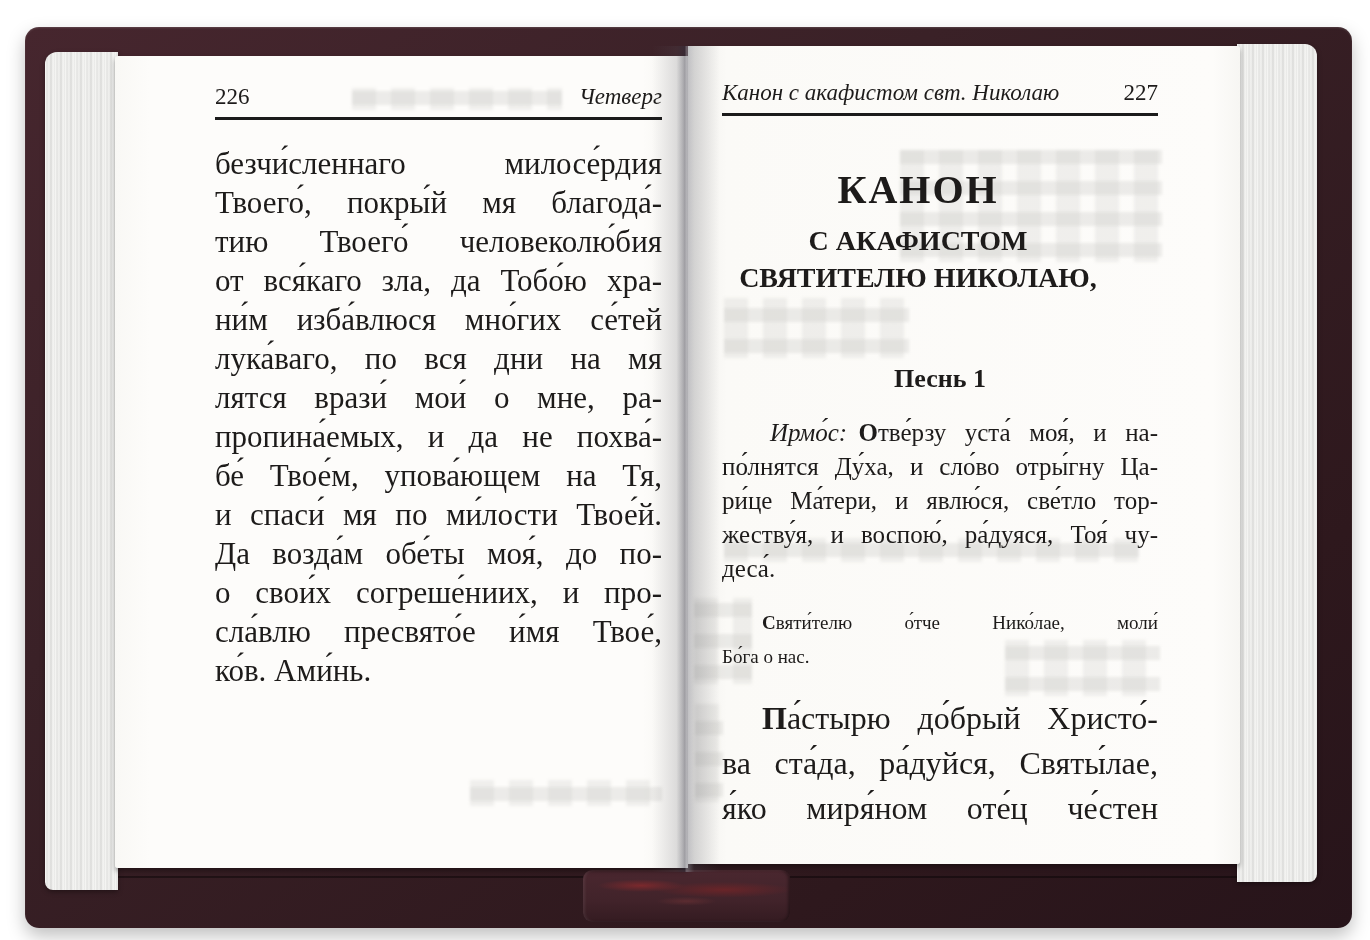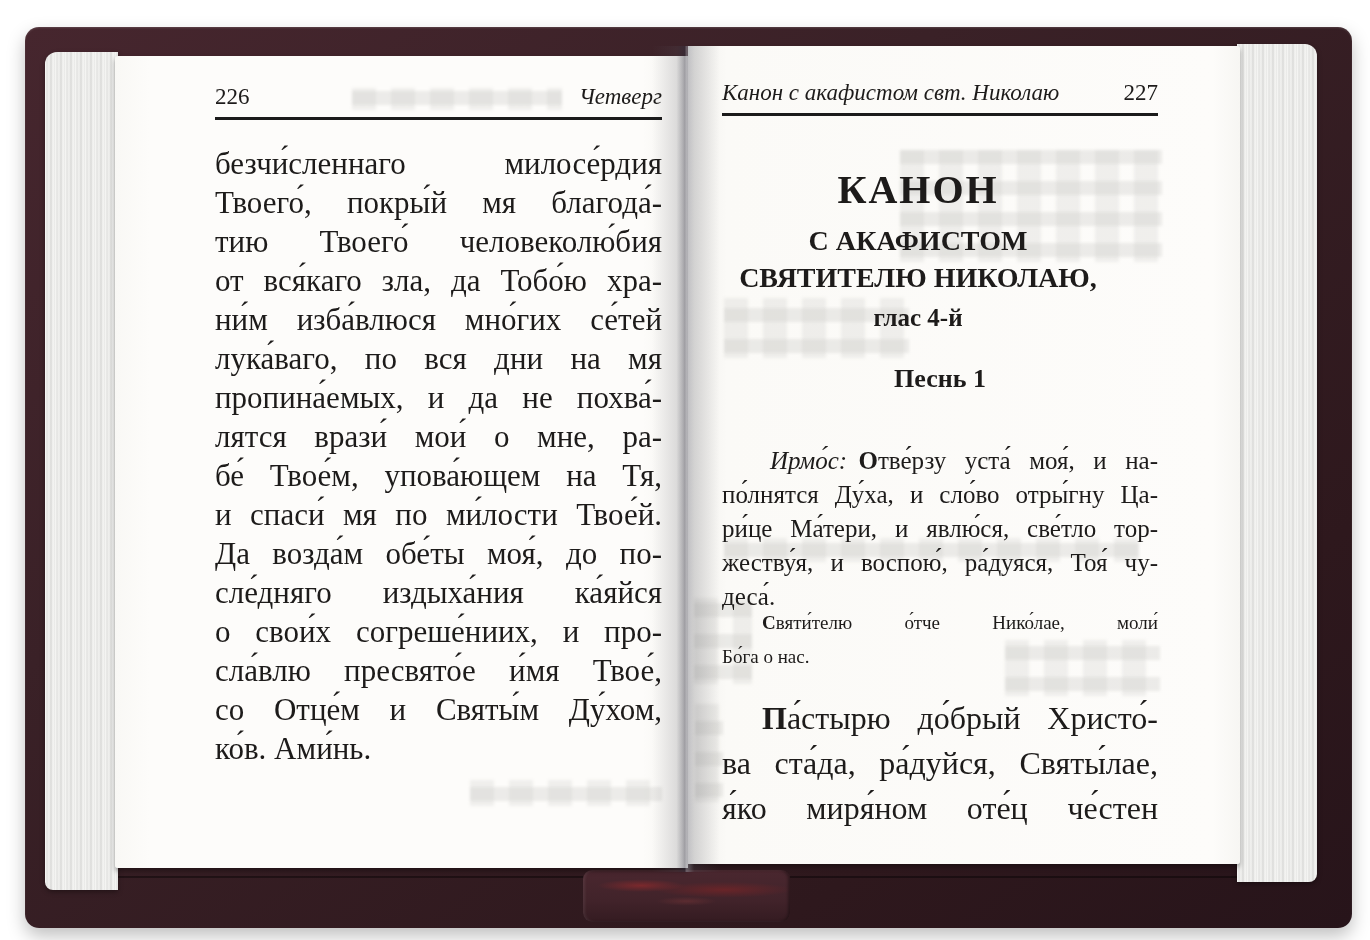--- a/index.html
+++ b/index.html
@@ -70,21 +70,21 @@
 
   
   .txt{position:absolute;z-index:8;}
   .page-header{display:flex;justify-content:space-between;align-items:baseline;}
   .pgnum{font-size:23px;}
   .runtitle{font-style:italic;font-size:23px;}
   .rule{position:absolute;height:3px;background:#1b1b1b;z-index:8;}
 
   .jline{text-align:justify;text-align-last:justify;}
   .endline{text-align-last:left;}
-  .ind48{padding-left:48px;margin-top:28px;}
+  .ind48{padding-left:48px;}
   .ind40{padding-left:40px;}
 
   .lbody{left:215px;top:144px;width:447px;font-size:31px;line-height:39px;}
 
   .title-block{left:700px;top:166px;width:436px;text-align:center;font-weight:bold;}
   .t1{font-size:40px;letter-spacing:2px;margin:0 0 12px 0;}
   .t2{font-size:28px;margin:0 0 5px 0;}
   .t3{font-size:28px;margin:0 0 10px 0;}
   .t4{font-size:25px;margin:0;}
 
@@ -130,43 +130,40 @@
   </div>
   <div class="rule" style="left:215px;top:117px;width:447px;"></div>
 
   <div class="txt lbody">
       <div class="jline">безчи́сленнаго милосе́рдия</div>
       <div class="jline">Твоего́, покры́й мя благода́-</div>
       <div class="jline">тию Твоего́ человеколю́бия</div>
       <div class="jline">от вся́каго зла, да Тобо́ю хра-</div>
       <div class="jline">ни́м изба́влюся мно́гих се́тей</div>
       <div class="jline">лука́ваго, по вся дни на мя</div>
+      <div class="jline">лятся врази́ мои́ о мне, ра-</div>
       <div class="jline">пропина́емых, и да не похва́-</div>
-      <div class="jline">лятся врази́ мои́ о мне, ра-</div>
       <div class="jline">бе́ Твое́м, упова́ющем на Тя,</div>
       <div class="jline">и спаси́ мя по ми́лости Твое́й.</div>
       <div class="jline">Да возда́м обе́ты моя́, до по-</div>
-      <div class="jline">сле́дняго издыха́ния ка́яйся</div>
       <div class="jline">о свои́х согреше́ниих, и про-</div>
       <div class="jline">сла́влю пресвято́е и́мя Твое́,</div>
-      <div class="jline">со Отце́м и Святы́м Ду́хом,</div>
       <div class="jline endline">ко́в. Ами́нь.</div>
     </div>
 
   <div class="txt page-header" style="left:722px;top:80px;width:436px;">
     <span class="runtitle">Канон с акафистом свт. Николаю</span>
     <span class="pgnum">227</span>
   </div>
   <div class="rule" style="left:722px;top:113px;width:436px;"></div>
 
   <div class="txt title-block">
     <div class="t1">КАНОН</div>
     <div class="t2">С АКАФИСТОМ</div>
     <div class="t3">СВЯТИТЕЛЮ НИКОЛАЮ,</div>
-    <div class="t4">глас 4-й</div>
   </div>
 
   <div class="txt song-heading">Песнь 1</div>
 
   <div class="txt irmos">
     <div class="jline ind48">
       <i class="ilabel">Ирмо́с:</i><b class="lead">О</b><span>тве́рзу уста́ моя́, и на-</span>
     </div>
     <div>
         <div class="jline">по́лнятся Ду́ха, и сло́во отры́гну Ца-</div>

